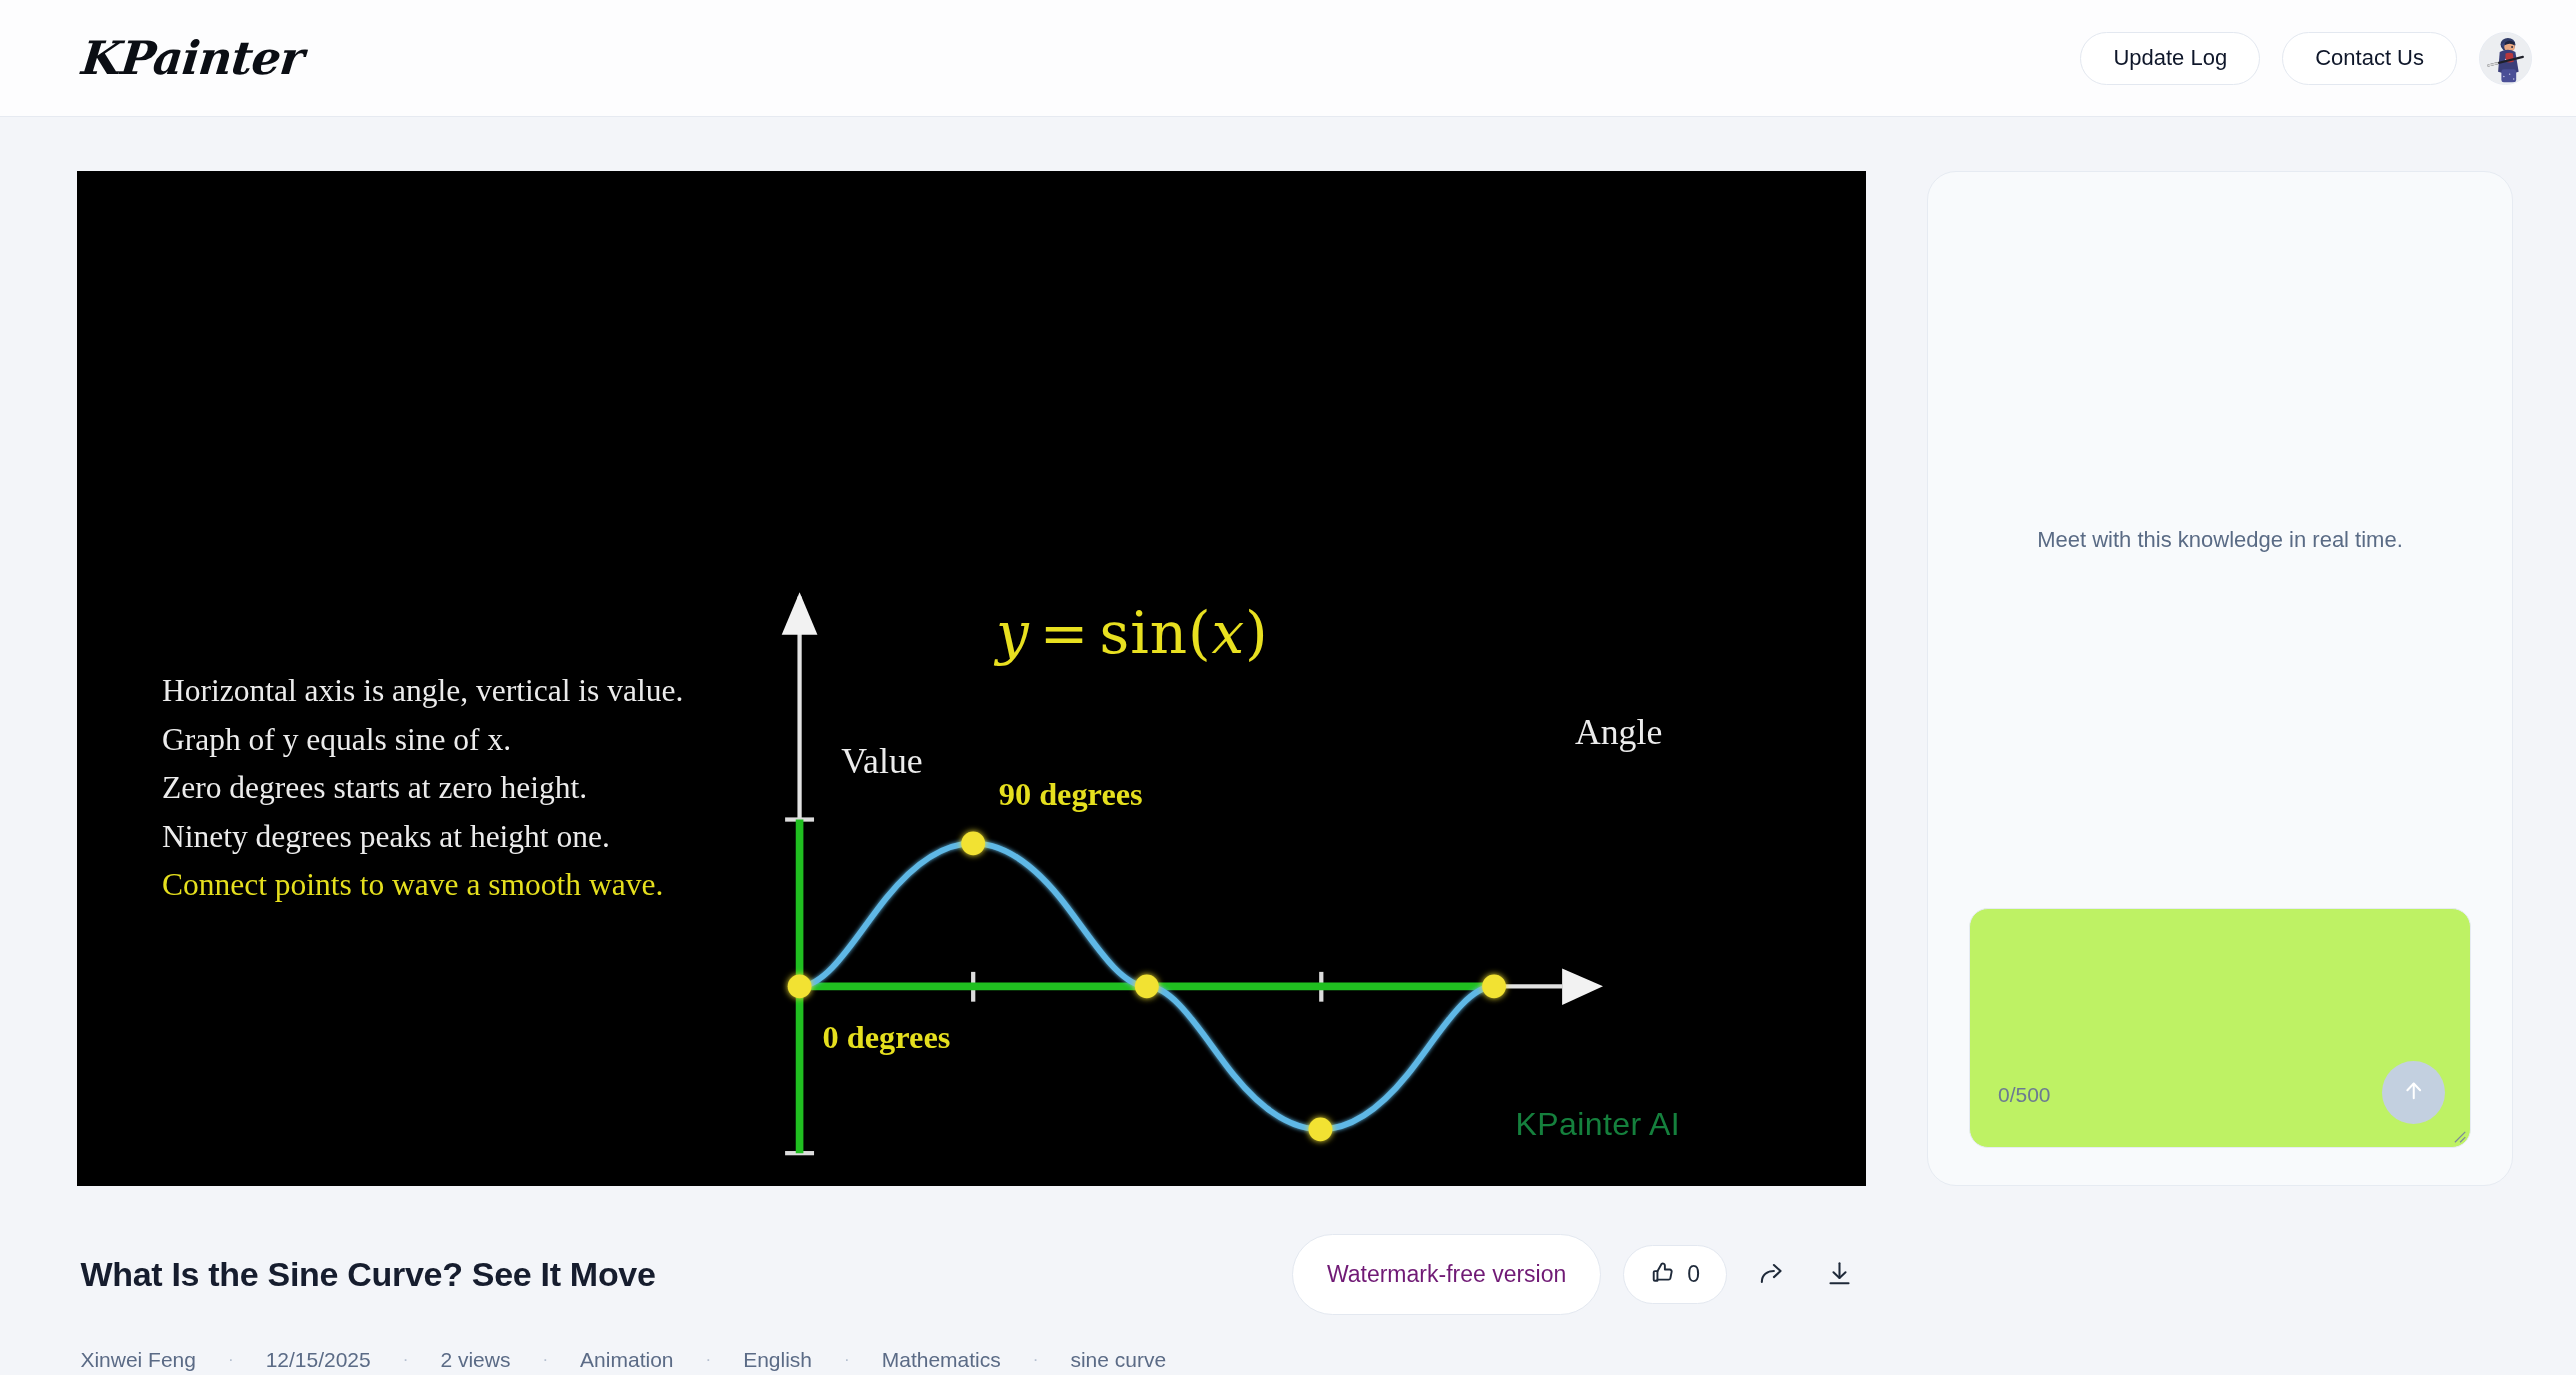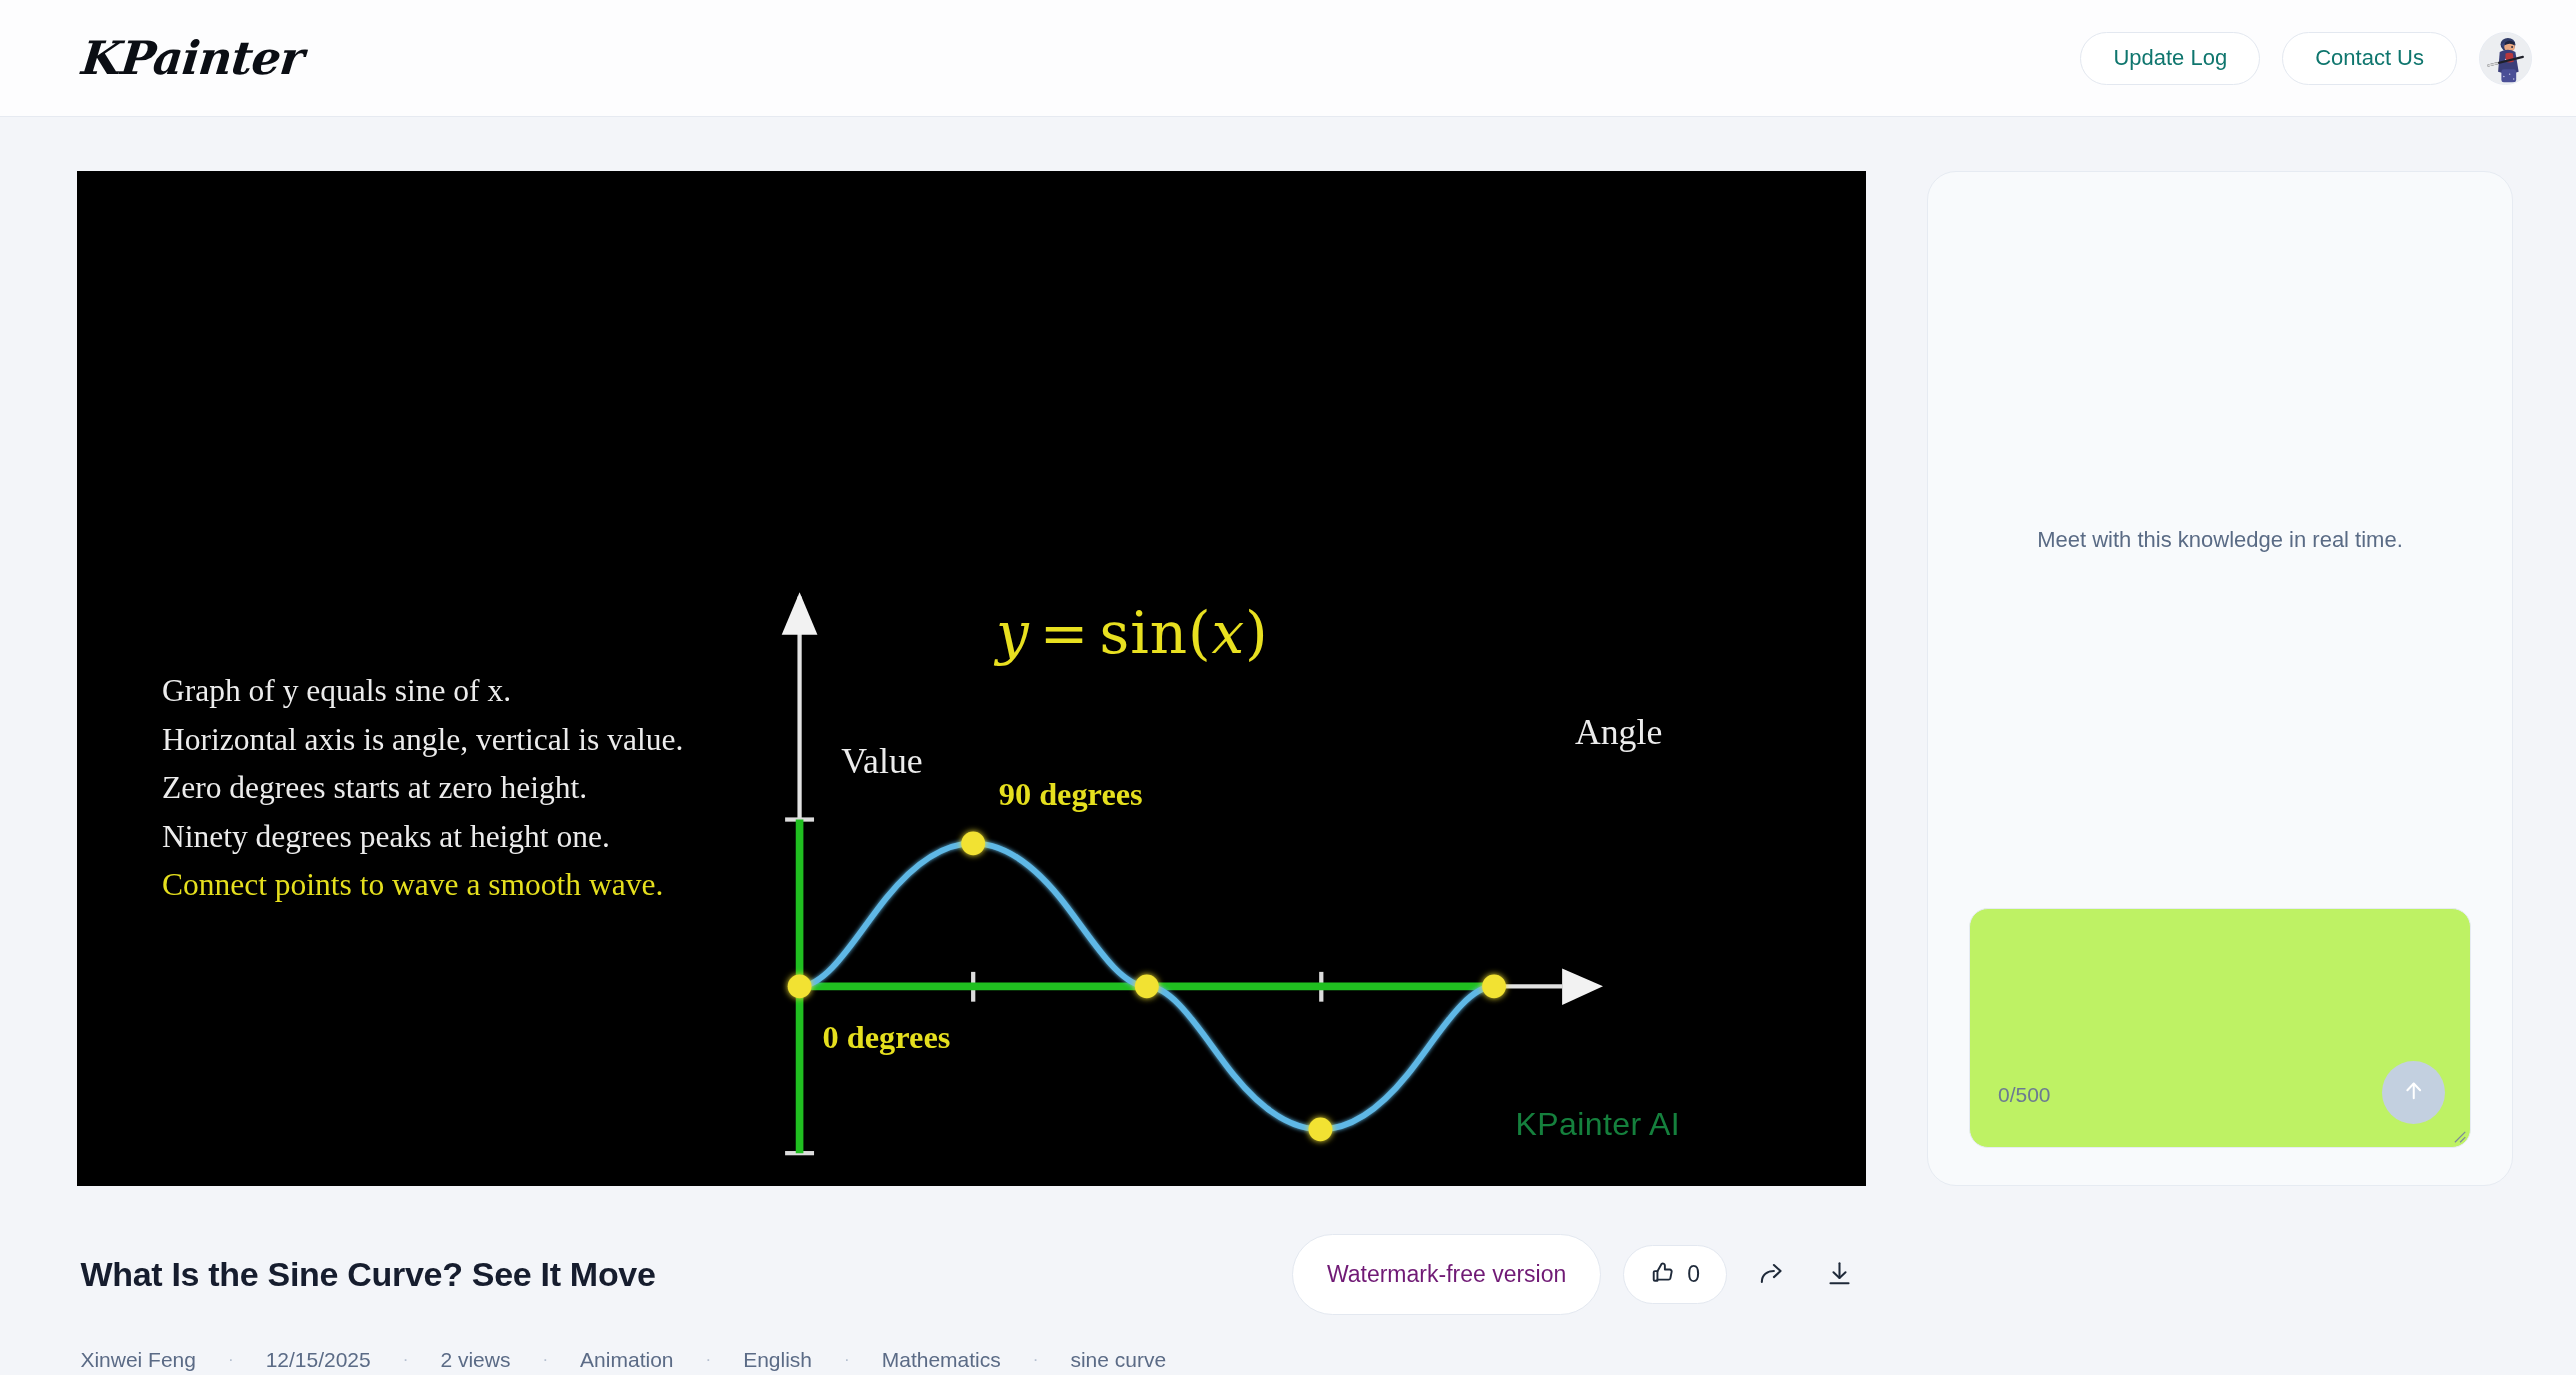--- a/index.html
+++ b/index.html
@@ -43,21 +43,21 @@
     align-items: center;
     gap: 22px;
   }
 
   .pill-btn {
     border: 1.7px solid #e3e8f0;
     background: #ffffff;
     border-radius: 850px;
     padding: 14.5px 32px;
     font-size: 22px;
-    color: #0f766e;
+    color: #0f172a;
     line-height: 1;
     cursor: pointer;
     white-space: nowrap;
   }
 
   .avatar {
     width: 53px;
     height: 53px;
     border-radius: 50%;
     overflow: hidden;
@@ -308,22 +308,22 @@
   <div class="left-col">
 
     <div class="video-frame">
 
 
       <div class="v-equation">
         <span class="mi">y</span><span class="mo">=</span><span class="fn">sin</span><span class="fn">(</span><span class="mi">x</span><span class="fn">)</span>
       </div>
 
       <div class="v-bullets">
+        <div class="line">Horizontal axis is angle, vertical is value.</div>
         <div class="line">Graph of y equals sine of x.</div>
-        <div class="line">Horizontal axis is angle, vertical is value.</div>
         <div class="line">Zero degrees starts at zero height.</div>
         <div class="line">Ninety degrees peaks at height one.</div>
         <div class="line hl">Connect points to wave a smooth wave.</div>
       </div>
 
       <svg class="graph" viewBox="0 0 2102 1192">
         <defs>
           <filter id="dotglow" x="-90%" y="-90%" width="280%" height="280%">
             <feGaussianBlur stdDeviation="4" result="b"></feGaussianBlur>
             <feMerge>

